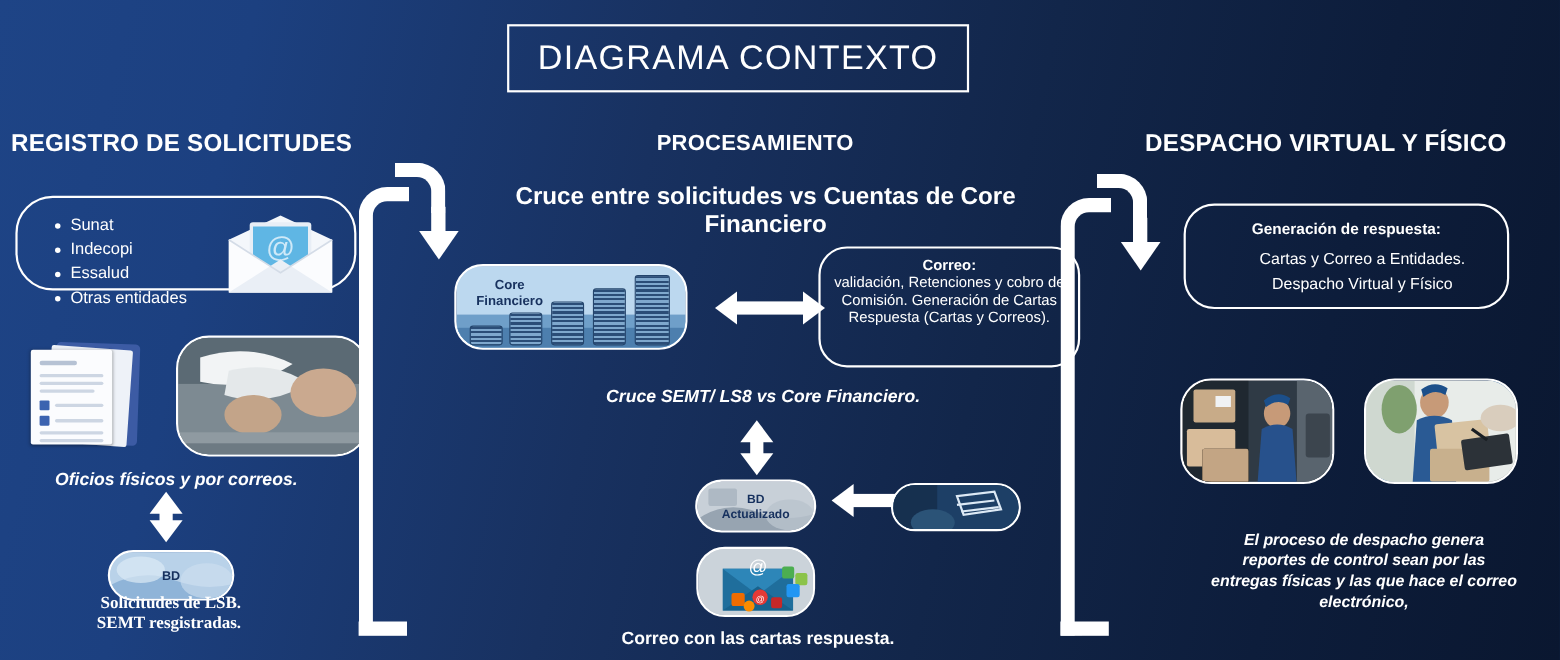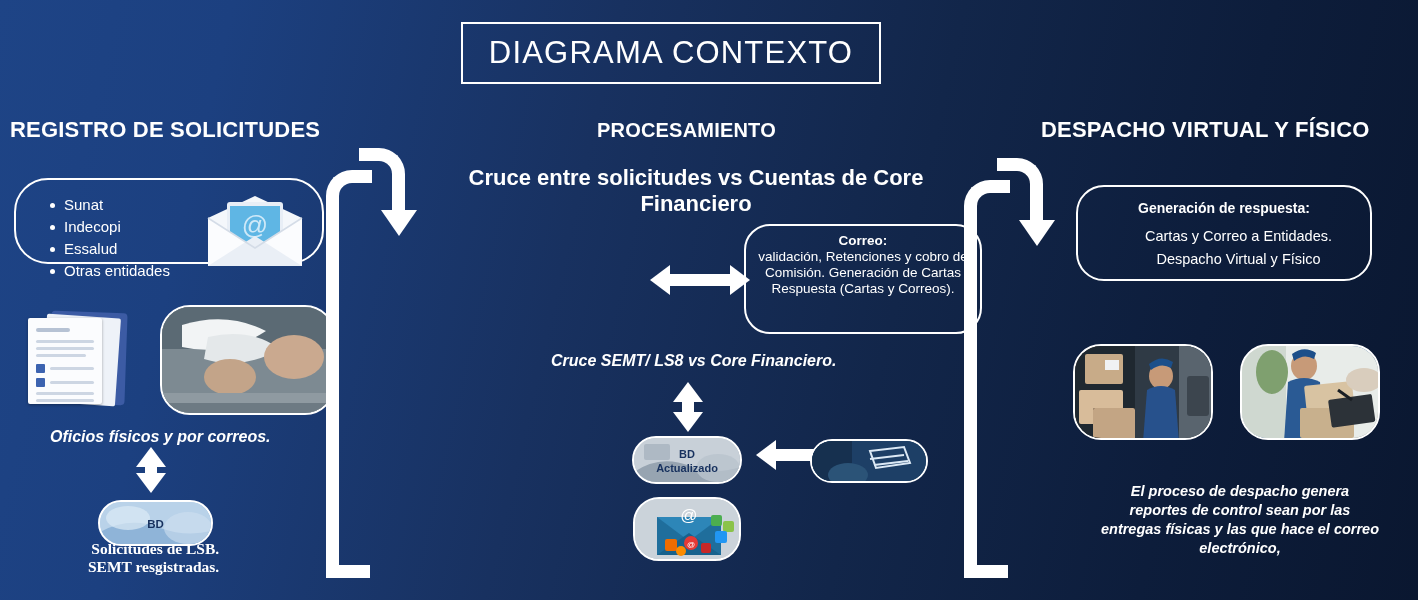--- a/index.html
+++ b/index.html
@@ -274,20 +274,36 @@
       <div class="foot"></div>
     <div class="curve"></div>
       <div class="down"></div>
       <div class="head"></div>
   </div>
 
   <div class="col-head" id="head-mid">PROCESAMIENTO</div>
 
   <div id="mid-sub">Cruce entre solicitudes vs Cuentas de Core Financiero</div>
 
+  <div class="tile" id="img-core">
+    <svg width="212" height="78" viewBox="0 0 212 78" preserveAspectRatio="none">
+      <rect width="212" height="78" fill="#bcd8ef"></rect>
+      <rect y="44" width="212" height="34" fill="#6f9fc9"></rect>
+      <rect y="56" width="212" height="22" fill="#4d7fae"></rect>
+    </svg>
+    <div class="coin" style="left:12px;width:28px;height:16px;"></div>
+    <div class="coin" style="left:48px;width:28px;height:28px;"></div>
+    <div class="coin" style="left:86px;width:28px;height:38px;"></div>
+    <div class="coin" style="left:124px;width:28px;height:50px;"></div>
+    <div class="coin" style="left:162px;width:30px;height:62px;"></div>
+    <div class="lbl" style="left:18px;top:10px;">
+      <div>Core</div>
+      <div>Financiero</div>
+    </div>
+  </div>
 
   <div class="darrow-h" id="arr-core">
     <div class="l"></div>
       <div class="bar"></div>
       <div class="r"></div>
   </div>
 
   <div class="obox" id="box-proceso">
     <div class="ttl">Correo:</div>
     <div class="bdy">validación, Retenciones y cobro de Comisión. Generación de Cartas Respuesta (Cartas y Correos).</div>
@@ -342,20 +358,21 @@
       <rect x="88" y="22" width="11" height="11" rx="2" fill="#8bc34a"></rect>
       <rect x="80" y="32" width="12" height="12" rx="2" fill="#2196f3"></rect>
       <circle cx="56" cy="44" r="7" fill="#e53935"></circle>
       <text x="56" y="48" font-size="8" fill="#fff" text-anchor="middle" font-family="Liberation Sans, sans-serif">@</text>
       <rect x="30" y="40" width="12" height="12" rx="2" fill="#ef6c00"></rect>
       <rect x="66" y="44" width="10" height="10" rx="2" fill="#c62828"></rect>
       <circle cx="46" cy="52" r="5" fill="#fb8c00"></circle>
     </svg>
   </div>
 
+  <div class="cap" id="cap-correo">Correo con las cartas respuesta.</div>
 
   <div class="uconn" id="conn-right">
     <div class="stem"></div>
       <div class="foot"></div>
     <div class="curve"></div>
       <div class="down"></div>
       <div class="head"></div>
   </div>
 
   <div class="col-head" id="head-right">DESPACHO VIRTUAL Y FÍSICO</div>

